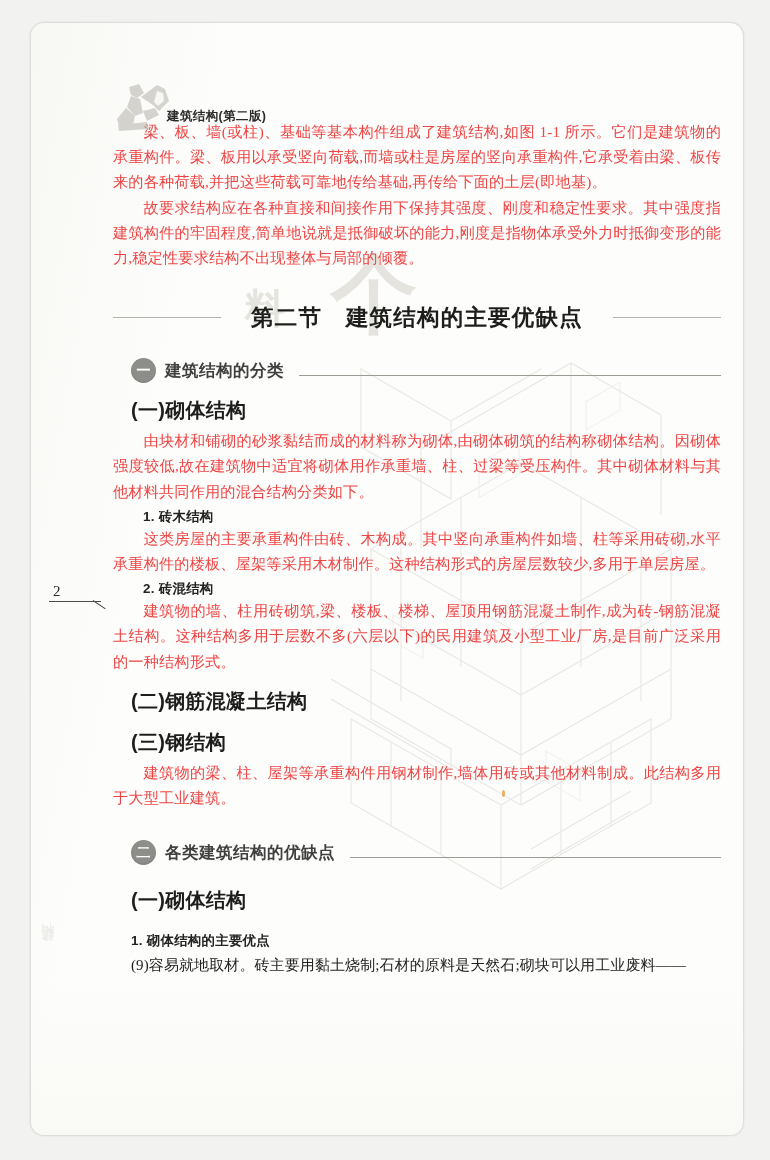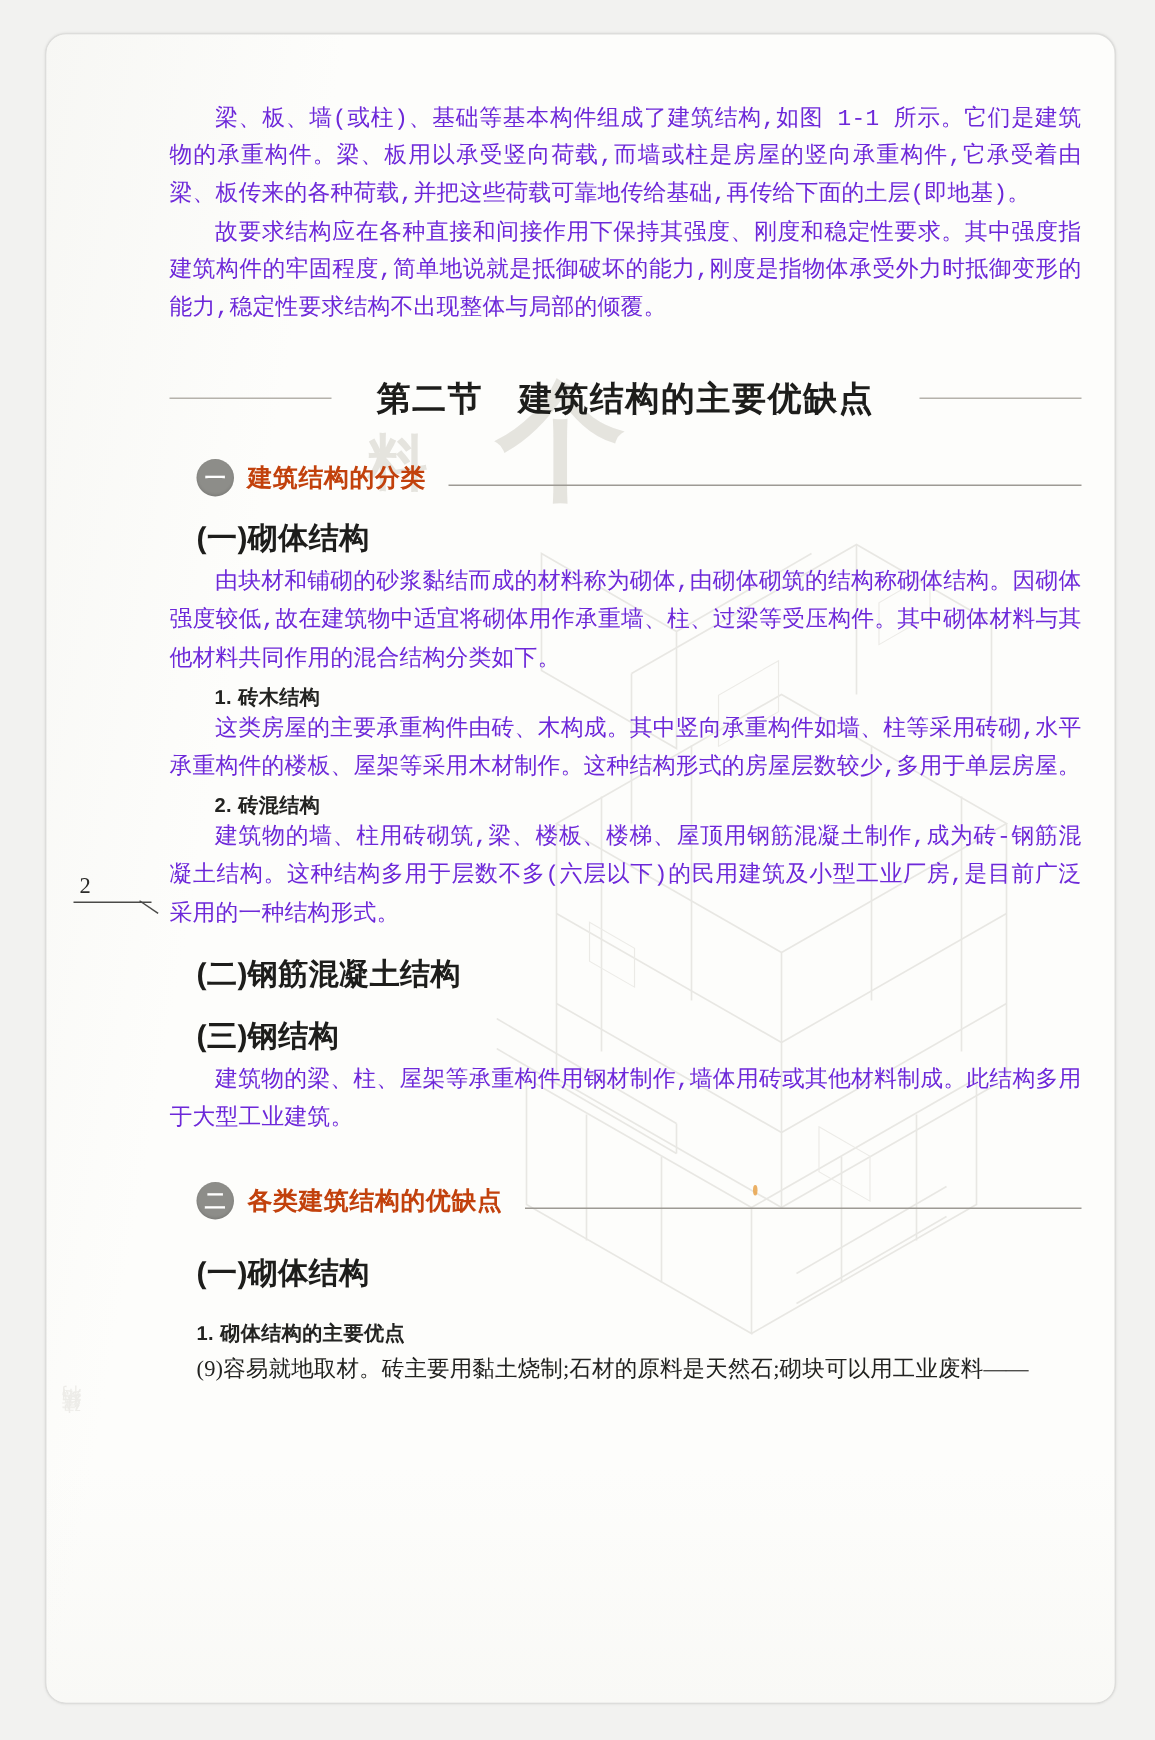--- a/index.html
+++ b/index.html
@@ -124,26 +124,25 @@
     color: #2a2a28;
     font-family: "Liberation Sans", sans-serif;
     letter-spacing: 0.4px;
   }
 
   
   p.body-par {
     margin: 0 0 0 0;
     font-size: 15.2px;
     line-height: 25.2px;
-    color: #6d28d9;
+    color: #ef4444;
     text-align: justify;
     text-indent: 2em;
     letter-spacing: 0.15px;
     text-justify: inter-character;
-    font-family: Liberation Mono, monospace;
   }
 
   
   .section-title-wrap {
     position: relative;
     margin: 28px 0 22px 0;
     height: 38px;
     display: flex;
     align-items: center;
     justify-content: center;
@@ -184,21 +183,21 @@
     display: flex;
     align-items: center;
     justify-content: center;
     font-family: "Liberation Sans", sans-serif;
     box-shadow: inset 0 -1px 2px rgba(0,0,0,0.12);
   }
   .num-label {
     flex: 0 0 auto;
     font-size: 16.5px;
     font-weight: 700;
-    color: #c2410c;
+    color: #404040;
     font-family: "Liberation Sans", sans-serif;
     letter-spacing: 0.5px;
   }
   .num-underline {
     flex: 1 1 auto;
     height: 1px;
     background: #9d9a94;
     margin-left: 6px;
     margin-top: 9px;
   }
@@ -312,20 +311,34 @@
   <div class="orange-dot"></div>
 
   <div class="folio">
     <div class="folio-num">2</div>
     <div class="folio-rule"></div>
     <div class="folio-tick"></div>
   </div>
 
   <div class="content">
 
+    <div class="running-head">
+      <svg class="head-logo" viewBox="0 0 62 52" fill="none">
+        <g fill="#b6b3aa">
+          <path d="M16 6 L26 3 L31 12 L24 17 L18 14 Z"></path>
+          <path d="M18 15 L27 18 L30 32 L22 35 L14 26 Z"></path>
+          <path d="M13 27 L22 35 L20 44 L6 45 L4 38 Z"></path>
+          <path d="M28 16 L44 4 L52 8 L56 20 L46 30 L40 24 Z"></path>
+          <path d="M44 10 L50 12 L51 20 L45 25 L41 21 Z" fill="#ffffff" opacity="0.85"></path>
+          <path d="M30 30 L42 27 L46 34 L34 40 Z"></path>
+          <path d="M5 44 L34 41 L36 48 L6 50 Z"></path>
+        </g>
+      </svg>
+      <div class="head-title">建筑结构(第二版)</div>
+    </div>
 
     <p class="body-par">梁、板、墙(或柱)、基础等基本构件组成了建筑结构,如图 1-1 所示。它们是建筑物的承重构件。梁、板用以承受竖向荷载,而墙或柱是房屋的竖向承重构件,它承受着由梁、板传来的各种荷载,并把这些荷载可靠地传给基础,再传给下面的土层(即地基)。</p>
     <p class="body-par">故要求结构应在各种直接和间接作用下保持其强度、刚度和稳定性要求。其中强度指建筑构件的牢固程度,简单地说就是抵御破坏的能力,刚度是指物体承受外力时抵御变形的能力,稳定性要求结构不出现整体与局部的倾覆。</p>
 
     <div class="section-title-wrap">
       <div class="section-rule"></div>
       <div class="section-title">第二节　建筑结构的主要优缺点</div>
       <div class="section-rule"></div>
     </div>
 

